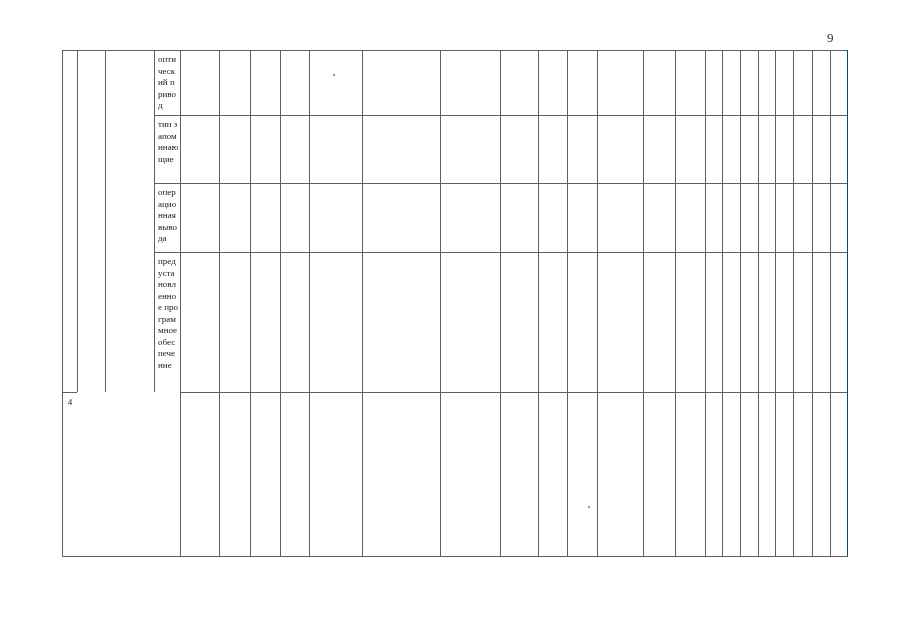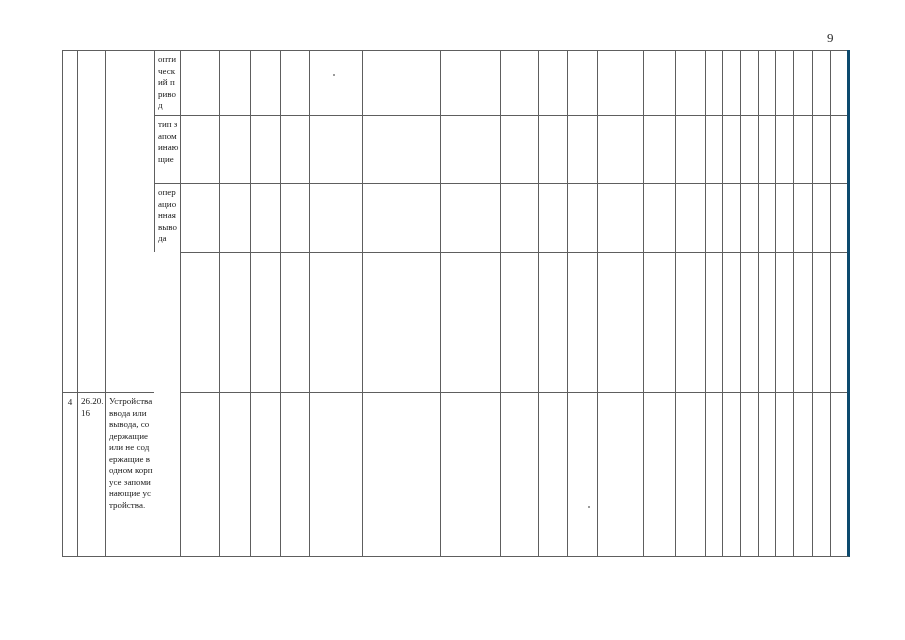--- a/index.html
+++ b/index.html
@@ -20,21 +20,21 @@
     line-height: 15px;
     color: #2a2a2a;
   }
   .spec-grid {
     position: absolute;
     left: 62px;
     top: 50px;
     display: grid;
     grid-template-columns: 15px 28px 49px 26px 39px 31px 30px 29px 53px 78px 60px 38px 29px 30px 46px 32px 30px 17px 18px 18px 17px 18px 19px 18px 17px;
     grid-template-rows: 65px 68px 69px 140px 164px;
-    border-right: 3px solid #0c4a6e;
+    border-right: 1px solid #0c4a6e;
     border-bottom: 1px solid #5e5e5e;
   }
   .cell {
     box-sizing: border-box;
     border-left: 1px solid #5e5e5e;
     border-top: 1px solid #5e5e5e;
     font-size: 9px;
     line-height: 11.5px;
     overflow: hidden;
   }
@@ -63,24 +63,23 @@
 
   <div class="spec-grid">
 
     <div class="cell" style="grid-area:1/1/5/2"></div>
     <div class="cell" style="grid-area:1/2/5/3"></div>
     <div class="cell" style="grid-area:1/3/5/4"></div>
 
     <div class="cell txt" style="grid-area:1/4/2/5">оптический привод</div>
     <div class="cell txt" style="grid-area:2/4/3/5">тип запоминающие</div>
     <div class="cell txt" style="grid-area:3/4/4/5">операционная вывода</div>
+    <div class="cell txt" style="grid-area:4/4/5/5">предустановленное программное обеспечение</div>
 
     <div class="cell c-num" style="grid-area:5/1/6/2">4</div>
-    <div class="cell txt" style="grid-area:5/2/6/3">26.20.16</div>
-    <div class="cell txt" style="grid-area:5/3/6/4">Устройства ввода или вывода, содержащие или не содержащие в одном корпусе запоминающие устройства.</div>
 
   <div class="cell" style="grid-area: 1 / 5;"></div>
       <div class="cell" style="grid-area: 1 / 6;"></div>
       <div class="cell" style="grid-area: 1 / 7;"></div>
       <div class="cell" style="grid-area: 1 / 8;"></div>
       <div class="cell" style="grid-area: 1 / 9;"></div>
       <div class="cell" style="grid-area: 1 / 10;"></div>
       <div class="cell" style="grid-area: 1 / 11;"></div>
       <div class="cell" style="grid-area: 1 / 12;"></div>
       <div class="cell" style="grid-area: 1 / 13;"></div>

